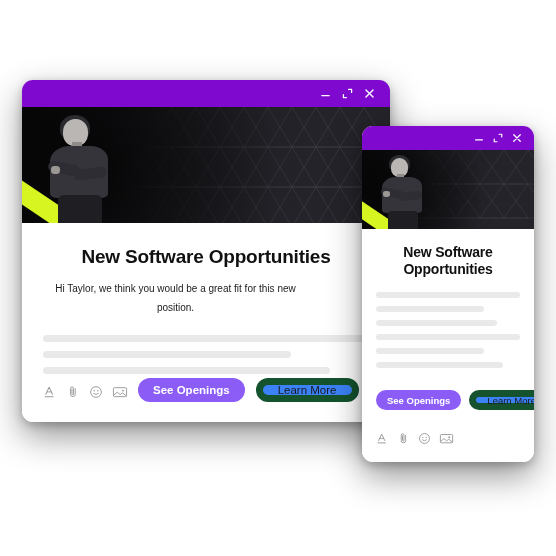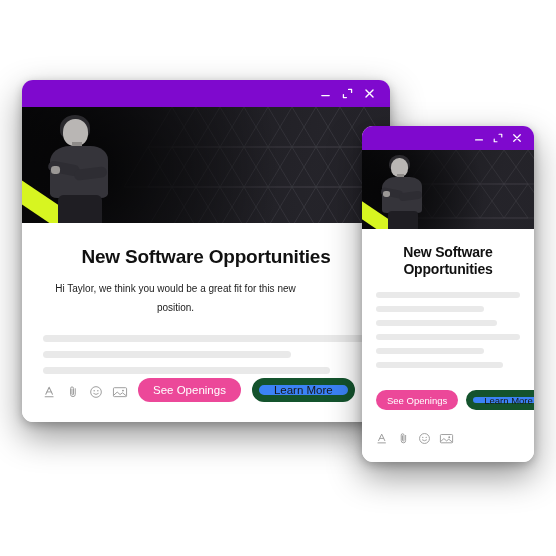--- a/index.html
+++ b/index.html
@@ -121,23 +121,24 @@
     box-sizing: border-box;
     border-radius: 999px;
     display: inline-flex;
     align-items: center;
     justify-content: center;
     white-space: nowrap;
     cursor: pointer;
     font-weight: normal;
   }
   .btn-primary {
-    background: #ec4899;
+    background: #8b5cf6;
     color: #ffffff;
     border: none;
+    font-weight: bold;
   }
   .btn-secondary {
     background: #3b82f6;
     color: #17171a;
     border: 7px solid #14532d;
   }
 
   .toolbar { display: flex; align-items: center; }
   .tool-icon {
     color: #9b9b9b;

